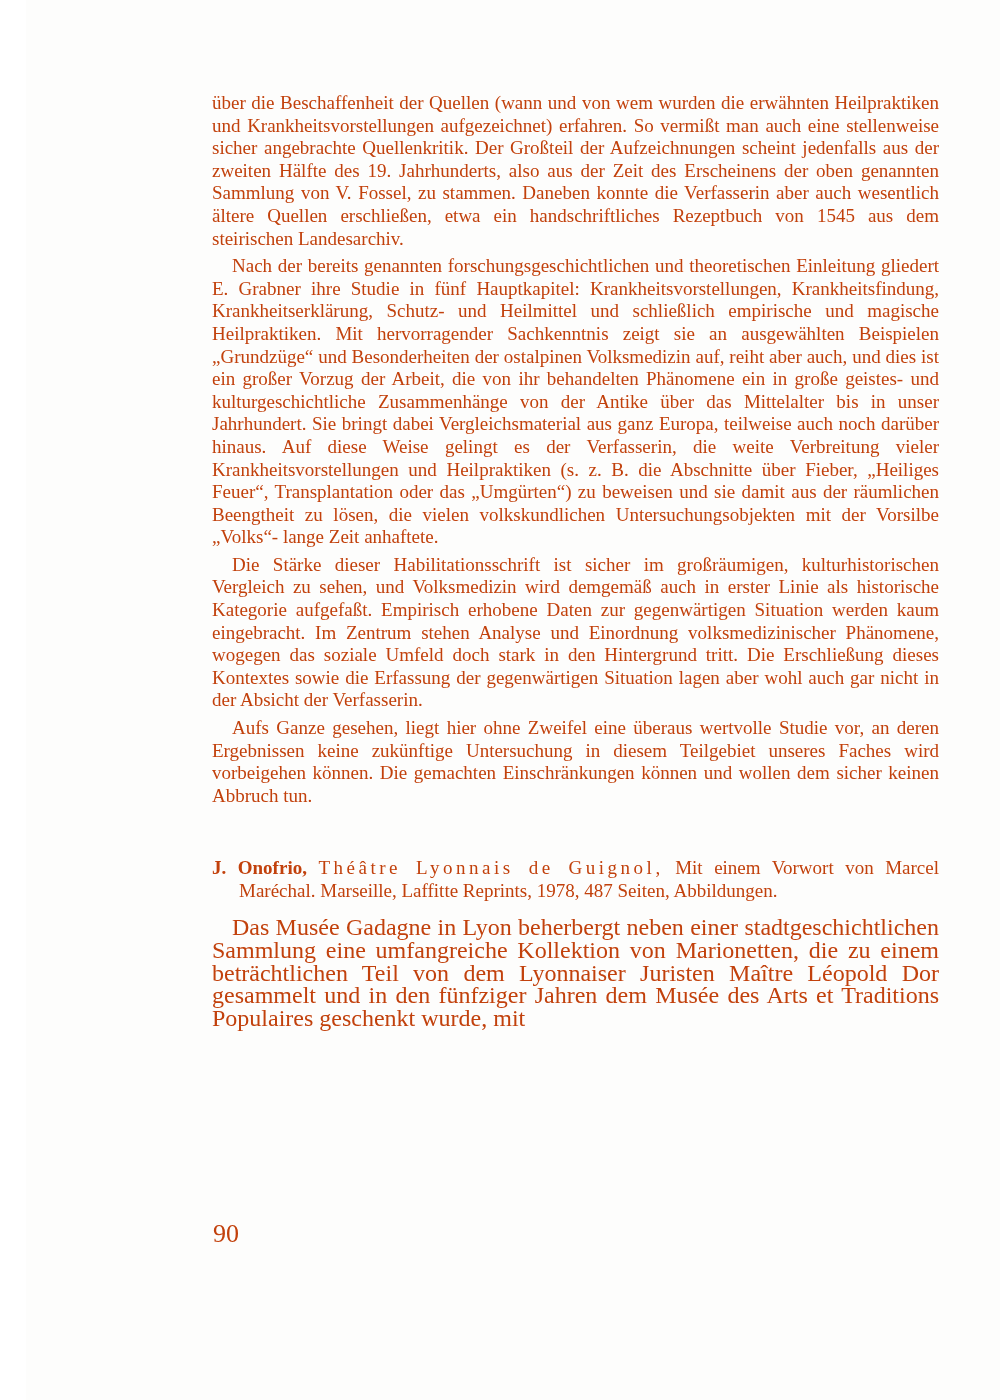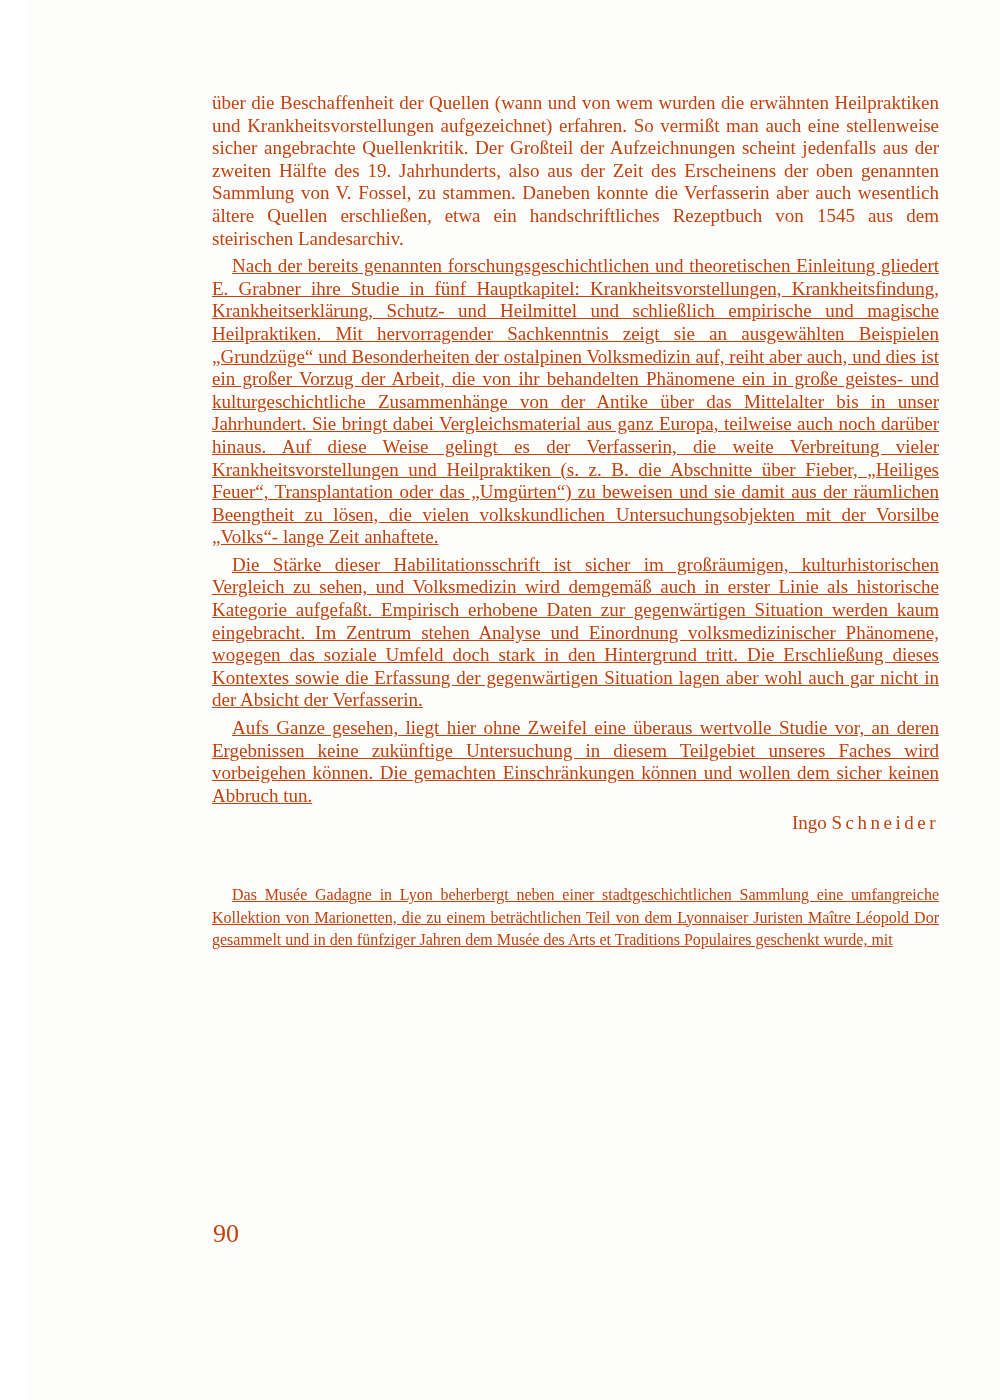--- a/index.html
+++ b/index.html
@@ -20,21 +20,21 @@
     width: 727px;
   }
   p.body-par {
     margin: 0;
     font-size: 19px;
     line-height: 22.6px;
     text-align: justify;
     hyphens: auto;
     -webkit-hyphens: auto;
   }
-  p.body-par.follow { margin-top: 5px; text-decoration: underline; }
+  p.body-par.follow { margin-top: 5px; }
   .indent { text-indent: 20px; }
   .signature {
     margin-top: 5px;
     font-size: 19px;
     line-height: 22.6px;
     text-align: right;
   }
   .spaced-name { letter-spacing: 3.5px; }
   .bib-section { margin-top: 49px; }
   p.bib-entry {
@@ -45,26 +45,25 @@
     padding-left: 27px;
     text-indent: -27px;
     hyphens: auto;
     -webkit-hyphens: auto;
   }
   .bib-author { font-weight: bold; }
   .spaced-title { letter-spacing: 3.5px; }
   .spaced-title sup { font-size: 0.62em; vertical-align: super; letter-spacing: 0; }
   p.review-start {
     margin: 14px 0 0 0;
-    font-size: 16px;
+    font-size: 24px;
     line-height: 22.6px;
     text-align: justify;
     text-indent: 20px;
     hyphens: auto;
-    text-decoration: underline;
     -webkit-hyphens: auto;
   }
   .page-number {
     position: absolute;
     left: 187px;
     top: 1222px;
     font-size: 26px;
     line-height: 24px;
   }
 </style>
@@ -76,27 +75,28 @@
 
     <p class="body-par" lang="de">über die Beschaffenheit der Quellen (wann und von wem wurden die erwähnten Heilpraktiken und Krankheitsvorstellungen aufgezeichnet) erfahren. So vermißt man auch eine stellenweise sicher angebrachte Quellenkritik. Der Großteil der Aufzeichnungen scheint jedenfalls aus der zweiten Hälfte des 19. Jahrhunderts, also aus der Zeit des Erscheinens der oben genannten Sammlung von V. Fossel, zu stammen. Daneben konnte die Verfasserin aber auch wesentlich ältere Quellen erschließen, etwa ein handschriftliches Rezeptbuch von 1545 aus dem steirischen Landesarchiv.</p>
 
     <p class="body-par follow indent" lang="de">Nach der bereits genannten forschungsgeschichtlichen und theoretischen Einleitung gliedert E. Grabner ihre Studie in fünf Hauptkapitel: Krankheitsvorstellungen, Krankheitsfindung, Krankheitserklärung, Schutz- und Heilmittel und schließlich empirische und magische Heilpraktiken. Mit hervorragender Sachkenntnis zeigt sie an ausgewählten Beispielen „Grundzüge“ und Besonderheiten der ostalpinen Volksmedizin auf, reiht aber auch, und dies ist ein großer Vorzug der Arbeit, die von ihr behandelten Phänomene ein in große geistes- und kulturgeschichtliche Zusammenhänge von der Antike über das Mittelalter bis in unser Jahrhundert. Sie bringt dabei Vergleichsmaterial aus ganz Europa, teilweise auch noch darüber hinaus. Auf diese Weise gelingt es der Verfasserin, die weite Verbreitung vieler Krankheitsvorstellungen und Heilpraktiken (s. z. B. die Abschnitte über Fieber, „Heiliges Feuer“, Transplantation oder das „Umgürten“) zu beweisen und sie damit aus der räumlichen Beengtheit zu lösen, die vielen volkskundlichen Untersuchungsobjekten mit der Vorsilbe „Volks“- lange Zeit anhaftete.</p>
 
 
     <p class="body-par follow indent" lang="de">Die Stärke dieser Habilitationsschrift ist sicher im großräumigen, kulturhistorischen Vergleich zu sehen, und Volksmedizin wird demgemäß auch in erster Linie als historische Kategorie aufgefaßt. Empirisch erhobene Daten zur gegenwärtigen Situation werden kaum eingebracht. Im Zentrum stehen Analyse und Einordnung volksmedizinischer Phänomene, wogegen das soziale Umfeld doch stark in den Hintergrund tritt. Die Erschließung dieses Kontextes sowie die Erfassung der gegenwärtigen Situation lagen aber wohl auch gar nicht in der Absicht der Verfasserin.</p>
 
     <p class="body-par follow indent" lang="de">Aufs Ganze gesehen, liegt hier ohne Zweifel eine überaus wertvolle Studie vor, an deren Ergebnissen keine zukünftige Untersuchung in diesem Teilgebiet unseres Faches wird vorbeigehen können. Die gemachten Einschränkungen können und wollen dem sicher keinen Abbruch tun.</p>
 
-    <div class="signature">
-      <span>Ingo</span>
-      <span class="spaced-name">Schneider</span>
-    </div>
 
     <div class="bib-section">
 
+      <p class="bib-entry" lang="de">
+        <span class="bib-author">J. Onofrio,</span>
+        <span class="spaced-title">Théâtre Lyonnais de Guignol,</span>
+        <span>Mit einem Vorwort von Marcel Maréchal. Marseille, Laffitte Reprints, 1978, 487 Seiten, Abbildungen.</span>
+      </p>
 
 
       <p class="review-start" lang="de">Das Musée Gadagne in Lyon beherbergt neben einer stadtgeschichtlichen Sammlung eine umfangreiche Kollektion von Marionetten, die zu einem beträchtlichen Teil von dem Lyonnaiser Juristen Maître Léopold Dor gesammelt und in den fünfziger Jahren dem Musée des Arts et Traditions Populaires geschenkt wurde, mit</p>
 
     </div>
   </div>
 
   <div class="page-number">90</div>
 </div>
 

